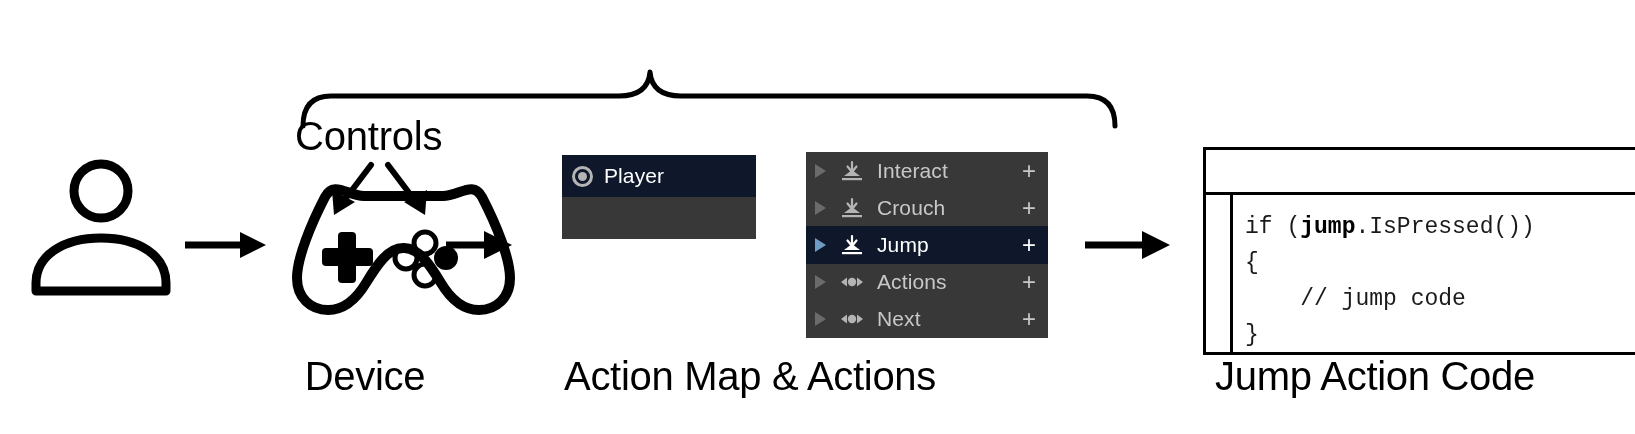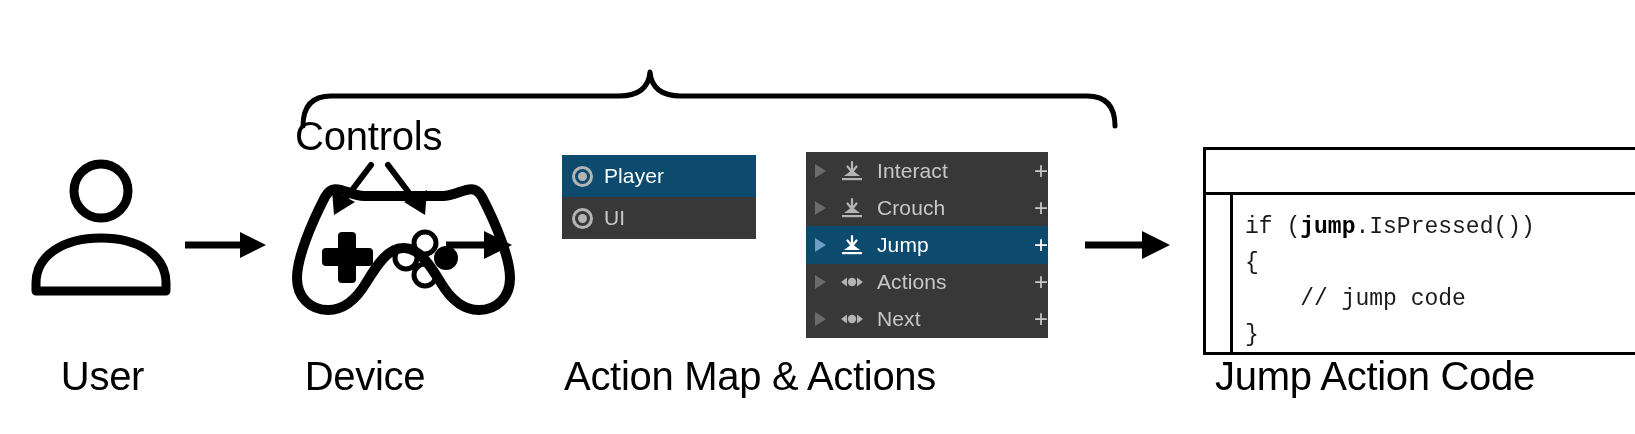--- a/index.html
+++ b/index.html
@@ -70,23 +70,23 @@
     left: 806px; top: 152px;
     width: 242px; height: 186px;
   }
   .row {
     display: flex;
     align-items: center;
     height: 38px;
     box-sizing: border-box;
   }
   #actionmap-panel .row { height: 42px; padding-left: 10px; }
-  #actions-panel  .row { height: 37.2px; padding-left: 6px; padding-right: 0; }
-
-  .row.selected { background: #0c4a6e; }
+  #actions-panel  .row { height: 37.2px; padding-left: 6px; padding-right: 12px; }
+
+  .row.selected { background: #0f172a; }
   .row .label {
     color: #c8c8c8;
     font-size: 21px;
     letter-spacing: 0.1px;
     white-space: nowrap;
   }
   .row.selected .label { color: #ffffff; }
 
   
   .asset-icon {
@@ -242,24 +242,20 @@
   </svg>
 
 
   <div class="brace-label" id="controls-label">Controls</div>
 
   <div class="panel" id="actionmap-panel">
     <div class="row selected">
       <span class="asset-icon"></span>
       <span class="label">Player</span>
     </div>
-    <div class="row">
-      <span class="asset-icon"></span>
-      <span class="label">UI</span>
-    </div>
   </div>
 
   <div class="panel" id="actions-panel">
 
     <div class="row">
       <span class="foldout"></span>
       <svg class="act-icon" viewBox="0 0 26 22">
         <path d="M13 2 L13 9 M13 12 L8.5 6.5 M13 12 L17.5 6.5" stroke="#b4b4b4" stroke-width="2.2" fill="none" stroke-linecap="round"></path>
         <path d="M13 10 L21 16 L5 16 Z" fill="#b4b4b4"></path>
         <rect x="3" y="18" width="20" height="2.2" fill="#b4b4b4"></rect>
@@ -317,18 +313,17 @@
     <div id="code-titlebar"></div>
     <div id="code-body">
       <div id="code-gutter"></div>
       <div id="code-lines"><span>if (</span><span class="kw">jump</span><span>.IsPressed())</span>
 <span>{</span>
 <span>    // jump code</span>
 <span>}</span></div>
     </div>
   </div>
 
-  <div class="caption" id="caption-user">User</div>
   <div class="caption" id="caption-device">Device</div>
   <div class="caption" id="caption-actions">Action Map &amp; Actions</div>
   <div class="caption" id="caption-code">Jump Action Code</div>
 
 </div>
 
 </body></html>

